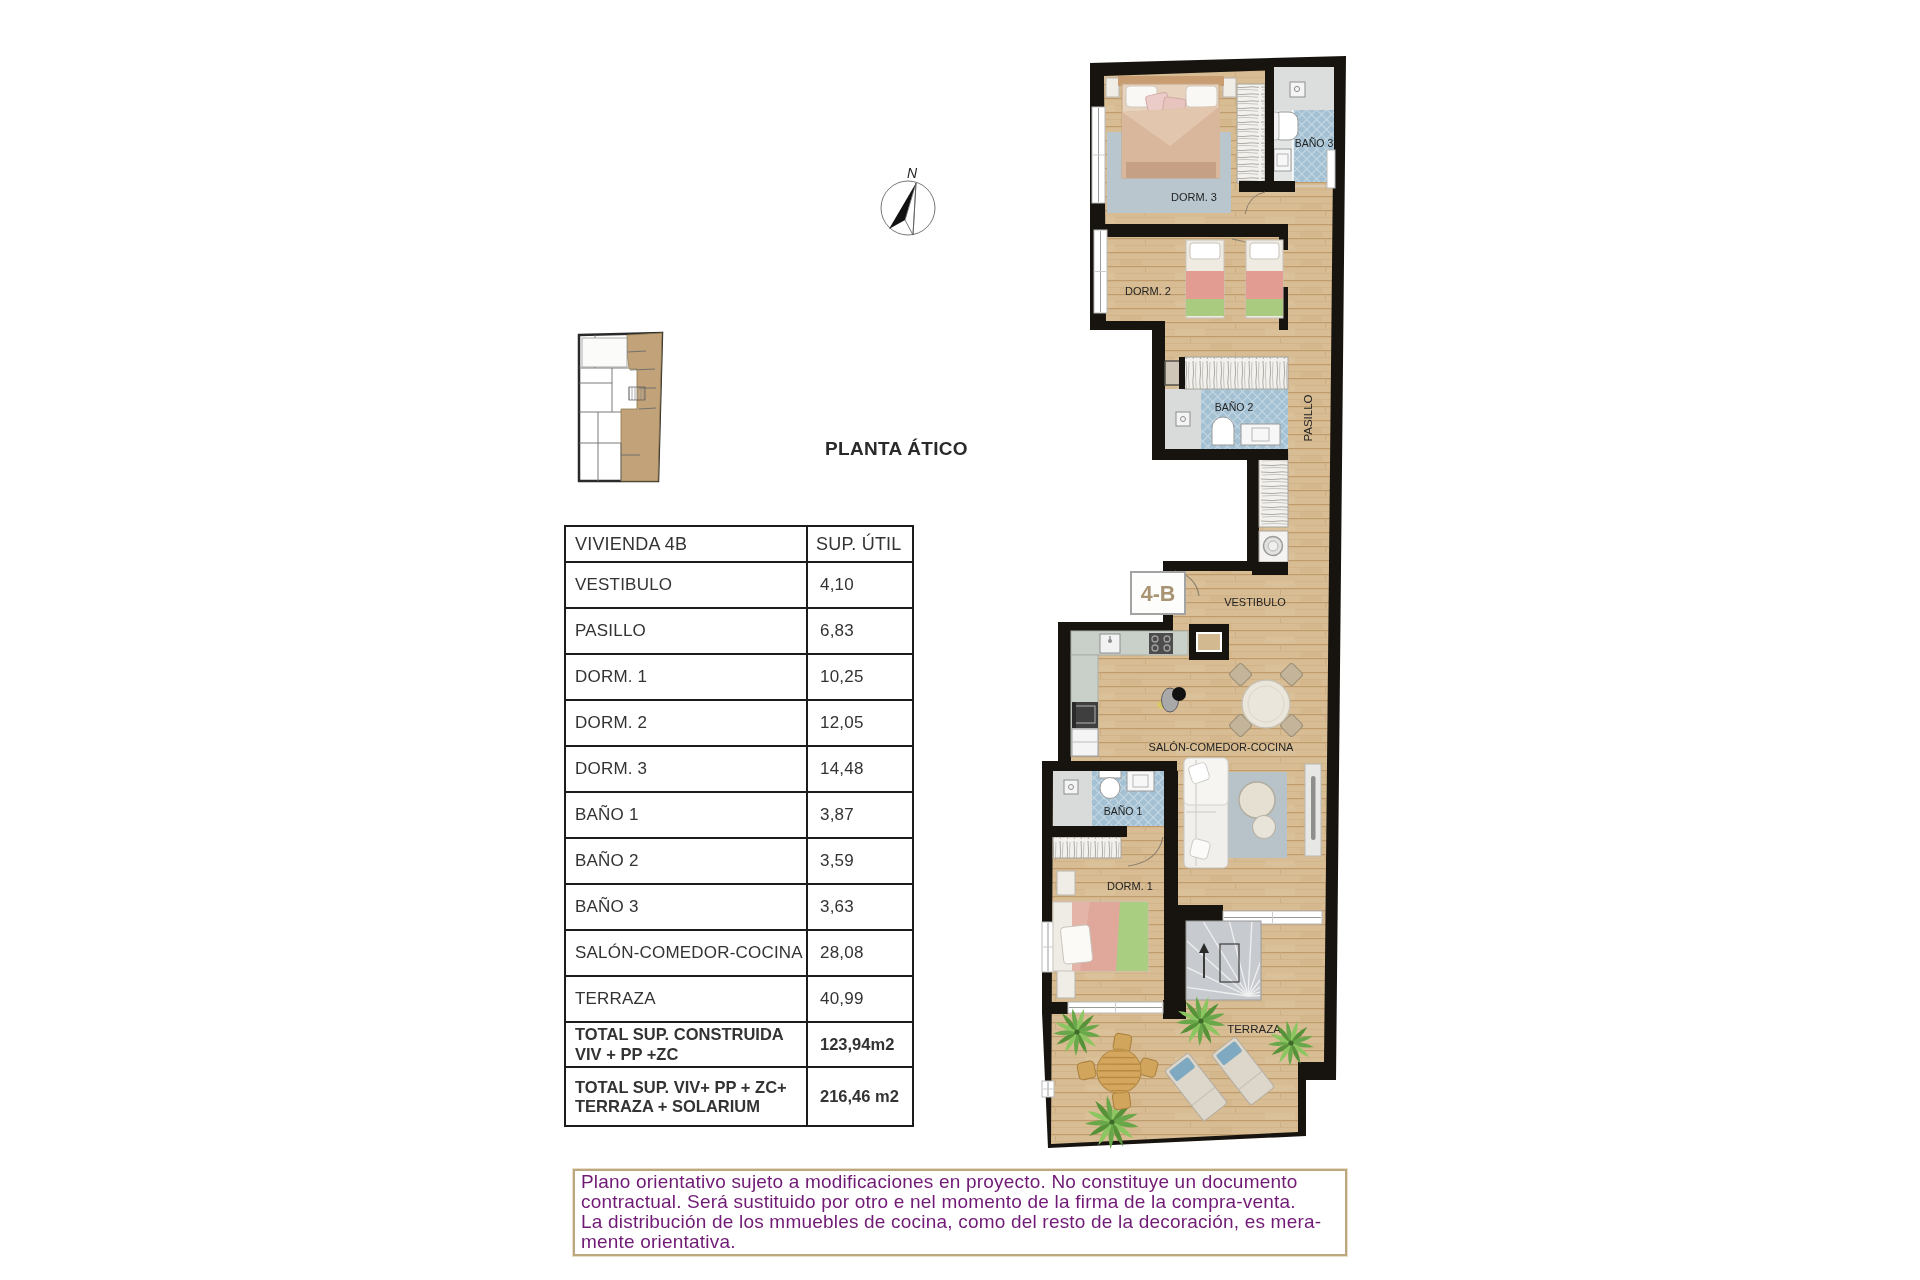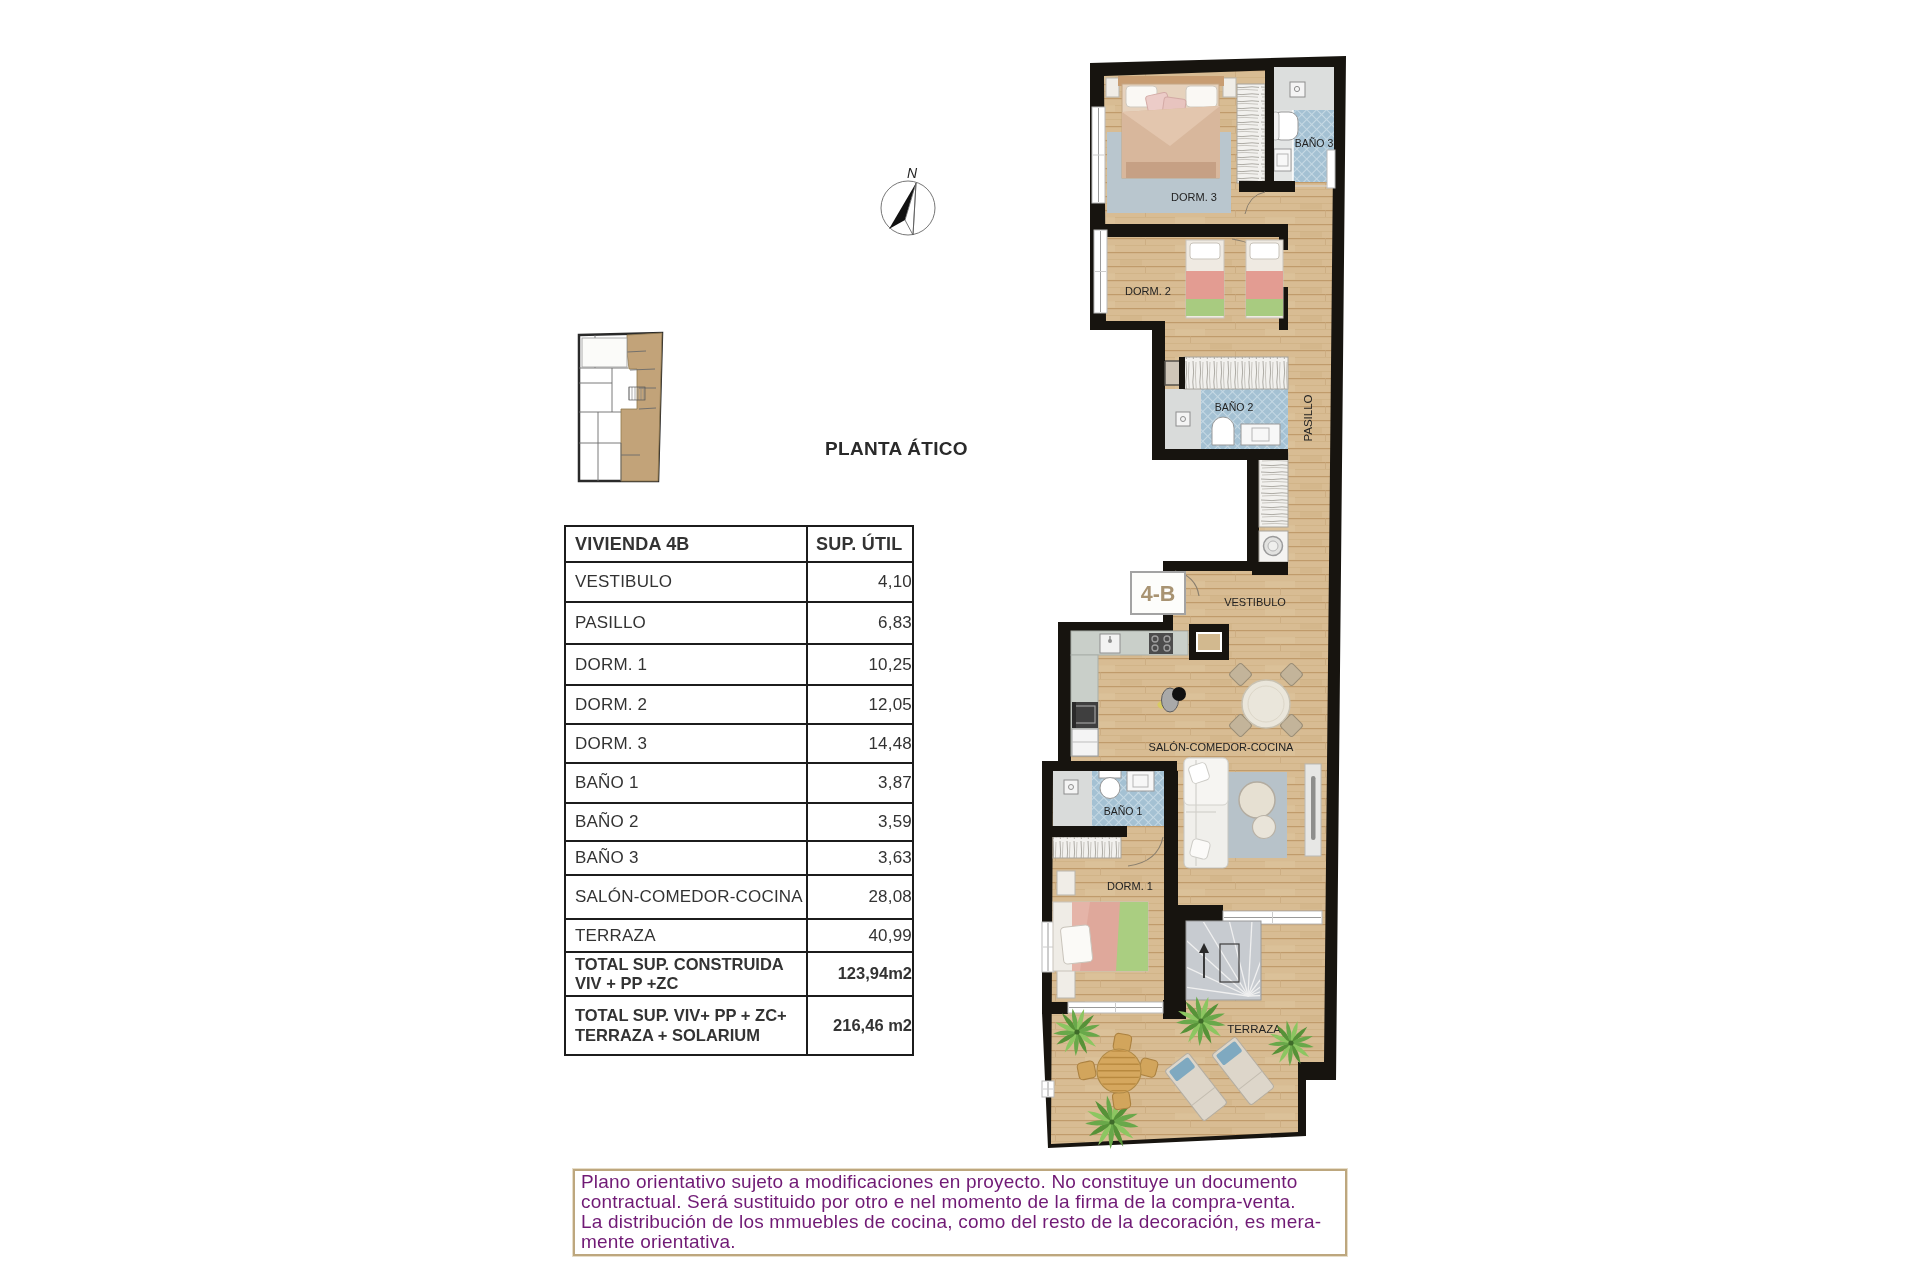--- a/index.html
+++ b/index.html
@@ -1,22 +1,22 @@
 <!DOCTYPE html>
 <html><head>
 <meta charset="utf-8">
 <style>
   html,body{margin:0;padding:0;background:#ffffff;width:1920px;height:1280px;overflow:hidden;
     font-family:"Liberation Sans",sans-serif;}
   .abs{position:absolute;}
   #title{left:781px;top:438px;font-size:19px;font-weight:bold;letter-spacing:0.3px;color:#2a2a2a;margin-left:44px;}
   #areas{left:564px;top:525px;border-collapse:collapse;table-layout:fixed;width:348px;color:#333;}
   #areas td{border:2px solid #1c1c1c;padding:0 0 0 9px;font-size:17px;letter-spacing:.2px;vertical-align:middle;}
-  #areas td.v{text-align:right;padding:0;}
-  #areas tr.hd td{font-weight:bold;font-size:18px;border-radius:16px;}
+  #areas td.v{text-align:left;padding:12px;}
+  #areas tr.hd td{font-weight:normal;font-size:18px;border-radius:16px;}
   #areas tr.tot td{font-weight:bold;font-size:16.5px;line-height:1.18;letter-spacing:0;}
   #disc{left:573px;top:1169px;width:764px;height:82px;border:2px solid #bda77e;outline:1px solid #e7ddc8;
     padding:1px 0 0 6px;font-size:19px;line-height:20px;color:#701a75;letter-spacing:.2px;}
 </style>
 </head>
 <body>
 
 <svg class="abs" style="left:0;top:0" width="1920" height="1280" viewBox="0 0 1920 1280">
 <defs>
   <pattern id="wood" width="90" height="28" patternUnits="userSpaceOnUse">

